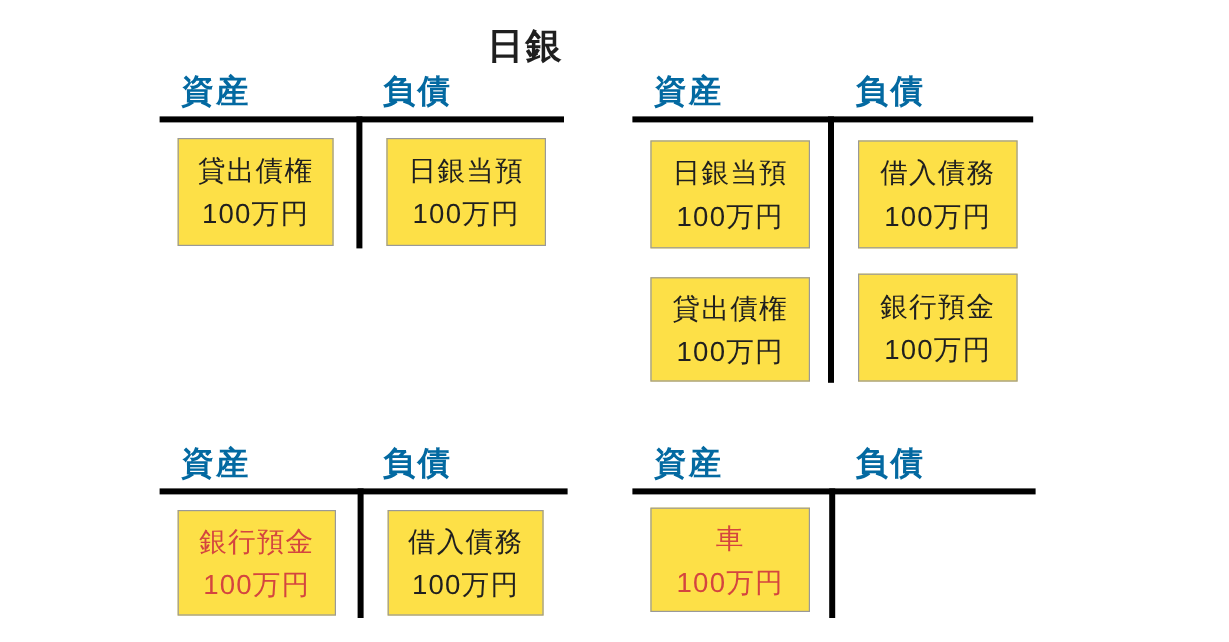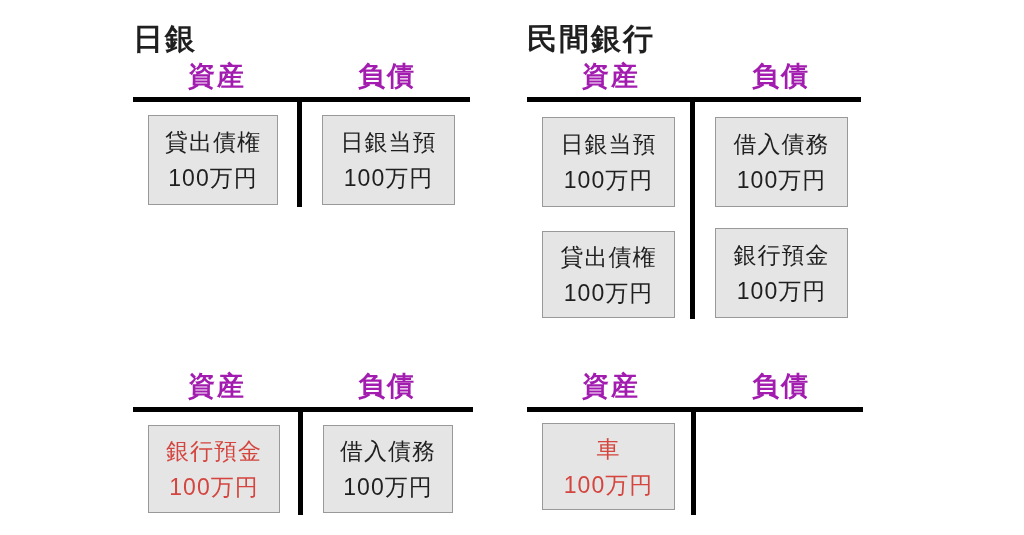--- a/index.html
+++ b/index.html
@@ -16,37 +16,36 @@
     color: #1f1f1f;
   }
   .taccount {
     position: absolute;
   }
   .t-title {
     position: absolute;
     top: 2px;
     left: 0;
     width: 100%;
-    text-align: left;
+    text-align: right;
     font-size: 30px;
     line-height: 34px;
     font-weight: 600;
     letter-spacing: 2px;
     color: #1f1f1f;
     white-space: nowrap;
   }
   .t-label {
     position: absolute;
     top: 41px;
     font-size: 27px;
     line-height: 30px;
     font-weight: 600;
     letter-spacing: 2px;
-    text-align: center;
-    color: #a21caf;
+    color: #0369a1;
     white-space: nowrap;
   }
   .asset-label  { left: 18px;  width: 132px; }
   .liab-label   { left: 186px; width: 136px; }
   .hline {
     position: absolute;
     top: 77px;
     left: 0;
     width: 100%;
     height: 5px;
@@ -55,21 +54,21 @@
   .vline {
     position: absolute;
     top: 77px;
     width: 5px;
     background: #000000;
   }
   .item-box {
     position: absolute;
     box-sizing: border-box;
     border: 1.5px solid #999999;
-    background: #e5e5e5;
+    background: #fde047;
     display: flex;
     flex-direction: column;
     align-items: center;
     justify-content: center;
     gap: 10px;
     font-size: 23px;
     line-height: 26px;
     font-weight: 500;
     letter-spacing: 1px;
     color: #1f1f1f;
@@ -90,21 +89,20 @@
     <div>貸出債権</div>
     <div>100万円</div>
   </div>
   <div class="item-box" style="left:189px; top:95px; width:133px; height:90px;">
     <div>日銀当預</div>
     <div>100万円</div>
   </div>
 </div>
 
 <div class="taccount" style="left:527px; top:20px; width:334px; height:305px;">
-  <div class="t-title">民間銀行</div>
   <div class="t-label asset-label">資産</div>
   <div class="t-label liab-label">負債</div>
   <div class="hline"></div>
   <div class="vline" style="left:163px; height:222px;"></div>
   <div class="item-box" style="left:15px; top:97px; width:133px; height:90px;">
     <div>日銀当預</div>
     <div>100万円</div>
   </div>
   <div class="item-box" style="left:188px; top:97px; width:133px; height:90px;">
     <div>借入債務</div>

